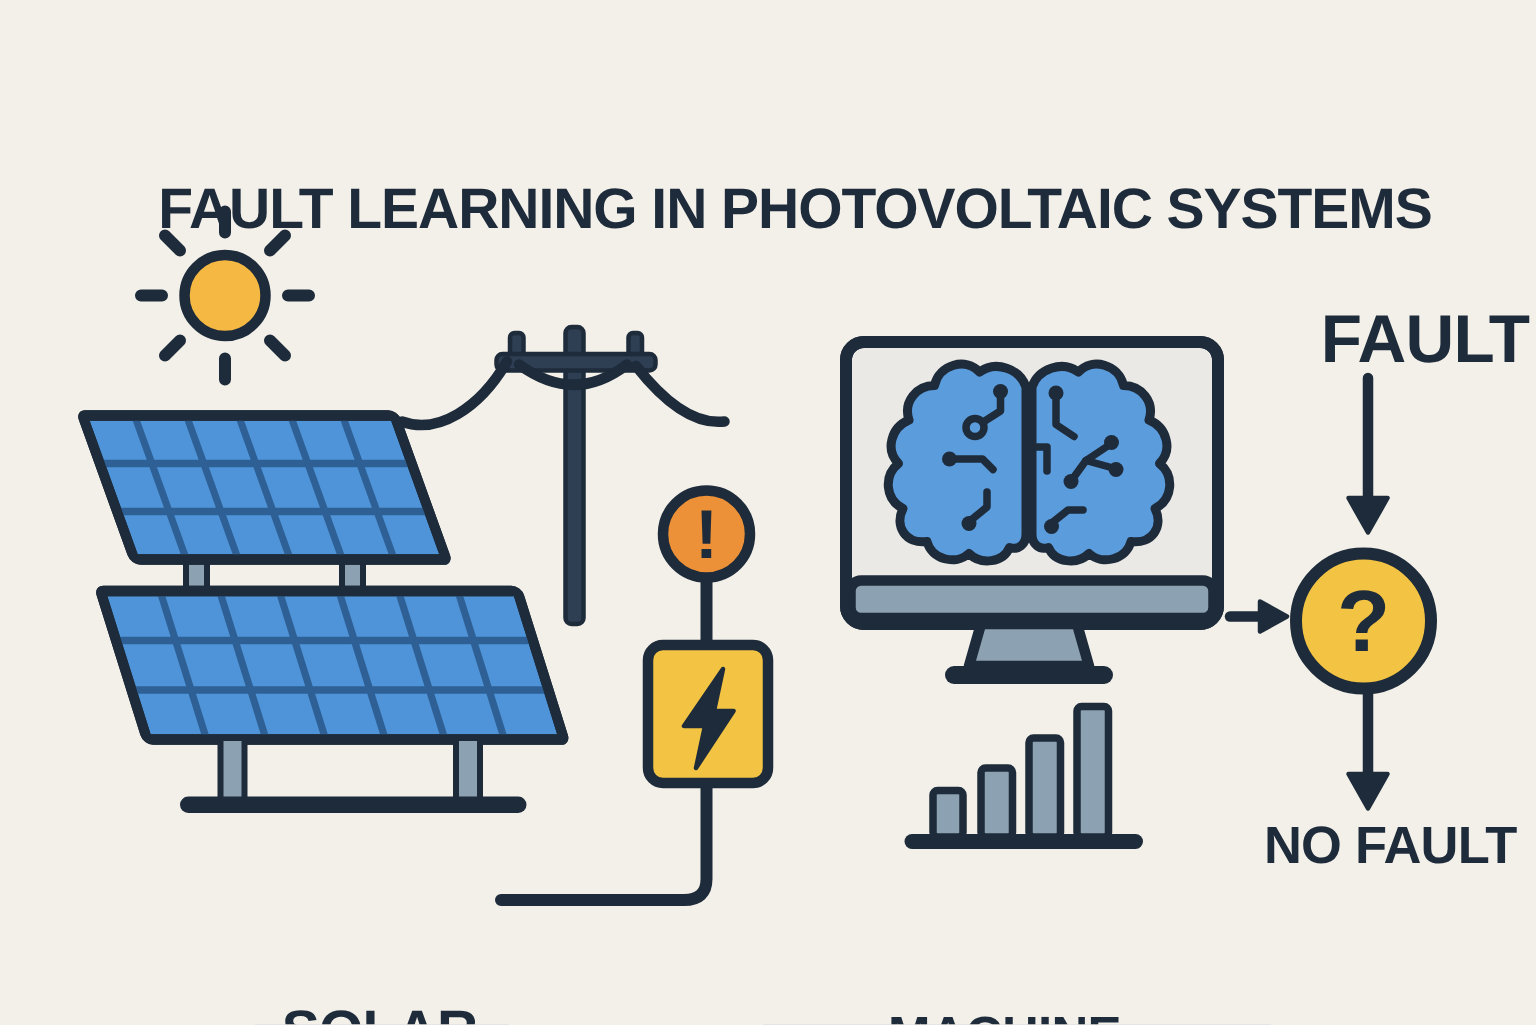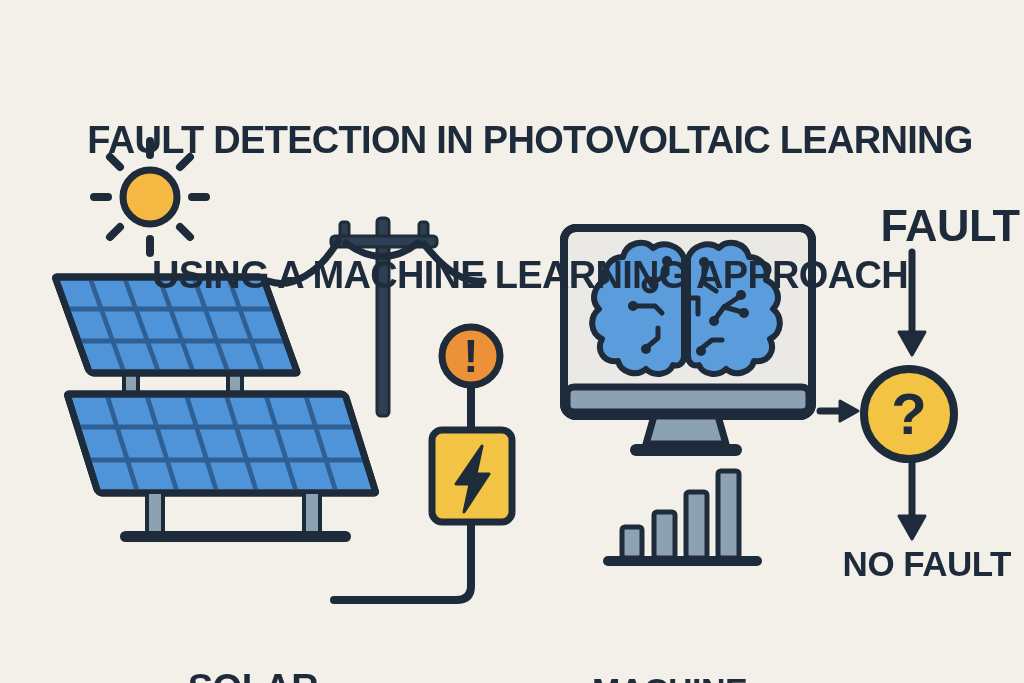--- a/index.html
+++ b/index.html
@@ -143,22 +143,21 @@
       <path class="flow" d="M912 252 V334"></path>
       <path class="head" d="M899 332 L912 355 L925 332 Z"></path>
       <circle class="box-fill" cx="909" cy="414" r="45" style="stroke-width:8"></circle>
       <text class="glyph" x="909" y="434" font-size="58">?</text>
       <path class="flow" d="M912 461 V518"></path>
       <path class="head" d="M899 516 L912 539 L925 516 Z"></path>
     </g>
   </svg>
 
   <div class="label title">
-    <div>FAULT DETECTION IN PHOTOVOLTAIC LEARNING</div>
-    <div>USING A MACHINE LEARNING APPROACH</div>
+    <div>FAULT LEARNING IN PHOTOVOLTAIC SYSTEMS</div>
   </div>
 
   <div class="label solar-label">
     <div>SOLAR</div>
     
   </div>
 
   <div class="label ml-label">
     <div>MACHINE</div>
     

